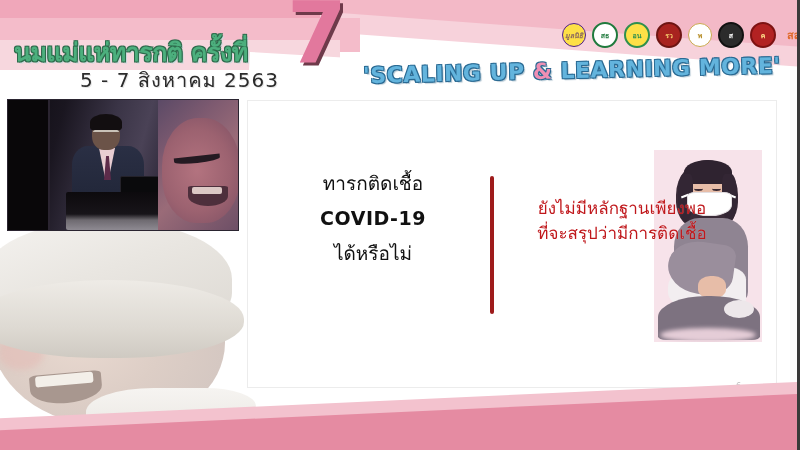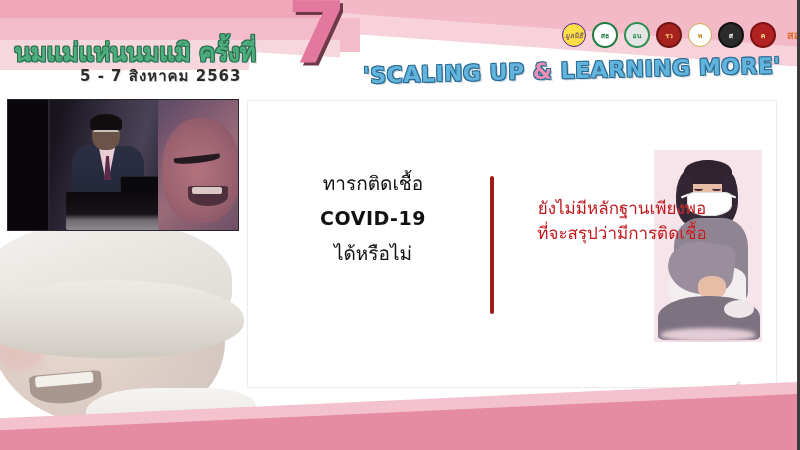--- a/index.html
+++ b/index.html
@@ -75,21 +75,21 @@
     left:14px;top:32px;
     font-size:25px;
     color:#4caf7d;
     text-shadow:
       -1px -1px 0 #2e6b4c, 1px -1px 0 #2e6b4c,
       -1px 1px 0 #2e6b4c, 1px 1px 0 #2e6b4c,
       2px 2px 0 #cfd8dc;
   }
   .banner-date{
     position:absolute;left:80px;top:64px;
-    font-size:15px;font-weight:bold;color:#2b2b2b;
+    font-size:20px;font-weight:normal;color:#2b2b2b;
     letter-spacing:1px;white-space:nowrap;
     text-shadow:1px 1px 0 #e6e6e6;
   }
   .banner-seven{
     position:absolute;left:287px;top:-10px;
     font-size:86px;font-weight:bold;
     color:#e2789d;
     text-shadow:3px 3px 0 #6e3a4a;
     line-height:1;
   }
@@ -118,21 +118,21 @@
     font-size:7px;color:#fff;font-weight:bold;
     overflow:hidden;position:relative;
   }
   .logo-cap{
     position:absolute;left:0;top:22px;width:24px;
     text-align:center;font-size:2.6px;color:#7a5a52;
     white-space:nowrap;
   }
   .lg1{background:#fde047;border:1px solid #4c1d95;color:#8c6a5e;font-style:italic;}
   .lg2{background:#ffffff;border:2px solid #1f7a3d;color:#1f7a3d;font-family:Liberation Serif, serif;}
-  .lg3{background:#e5e5e5;border:2px solid #2f8f4e;color:#2f8f4e;align-items:center;}
+  .lg3{background:#fde047;border:2px solid #2f8f4e;color:#2f8f4e;align-items:center;}
   .lg4{background:#a8231f;border:2px solid #6d1512;color:#f4c96a;}
   .lg5{background:#ffffff;border:1px solid #caa94e;color:#b8902d;}
   .lg6{background:#2b2b2b;border:2px solid #111;color:#ffffff;}
   .lg7{background:#b22222;border:2px solid #7d1212;color:#ffe08a;}
   .lg8{background:transparent;width:30px;border-radius:2px;color:#e06a2b;font-size:11px;}
 
   
   .body-white{
     position:absolute;left:0;top:98px;width:800px;height:300px;
     background:#ffffff;
@@ -420,21 +420,21 @@
   <div class="header-banner">
     <div class="hdr-band-deep"></div>
     <div class="hdr-diag-a"></div>
     <div class="hdr-diag-b"></div>
     <div class="hdr-band-mid"></div>
     <div class="hdr-band-lt"></div>
     <div class="hdr-band-pale"></div>
     <div class="hdr-white-cut"></div>
 
     <div class="banner-seven">7</div>
-    <div class="banner-title-2">นมแม่แห่นนมแมิ ครั้งที่</div>
+    <div class="banner-title-2">นมแม่แห่ทารกติ ครั้งที่</div>
     <div class="banner-date">5 - 7 สิงหาคม 2563</div>
 
     <div class="banner-tagline"><span>'SCALING UP </span><span class="amp">&amp;</span><span> LEARNING MORE'</span></div>
 
     <div class="logo-row">
       <div class="logo lg1">
           <span>มูลนิธิ</span>
           <span class="logo-cap">มูลนิธิศูนย์นมแม่แห่งประเทศไทย</span>
         </div>
       <div class="logo lg2">

